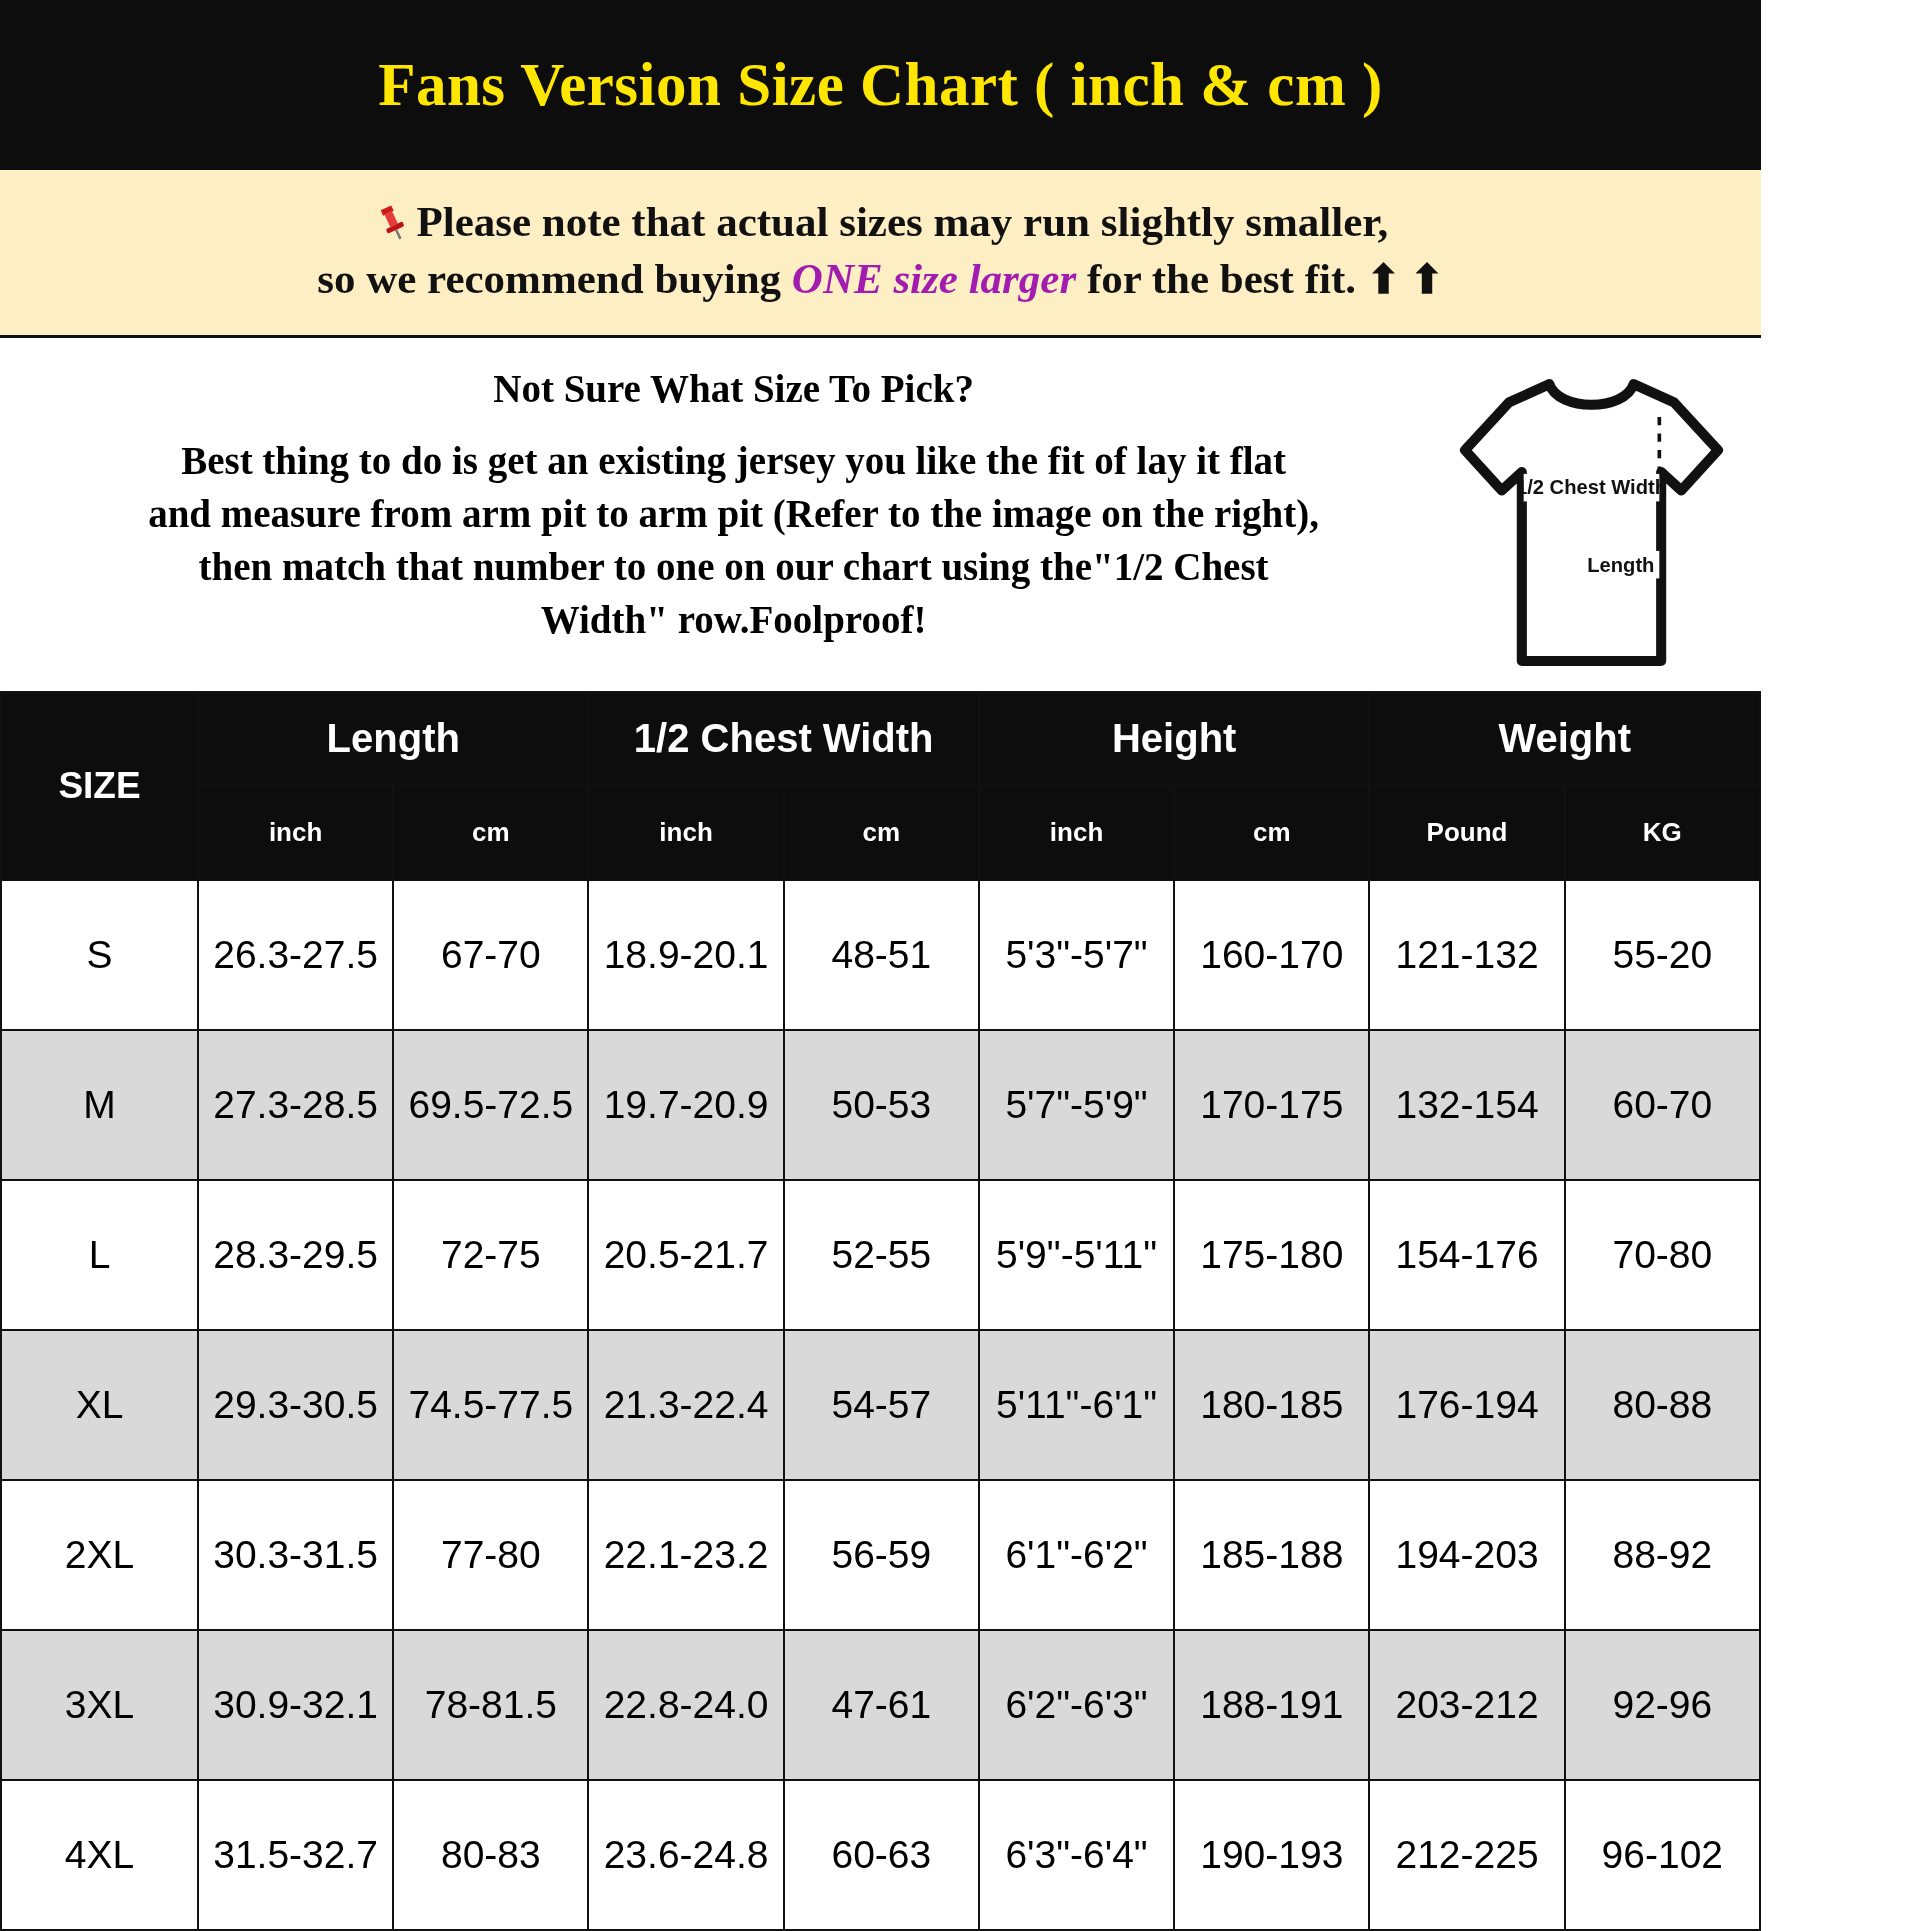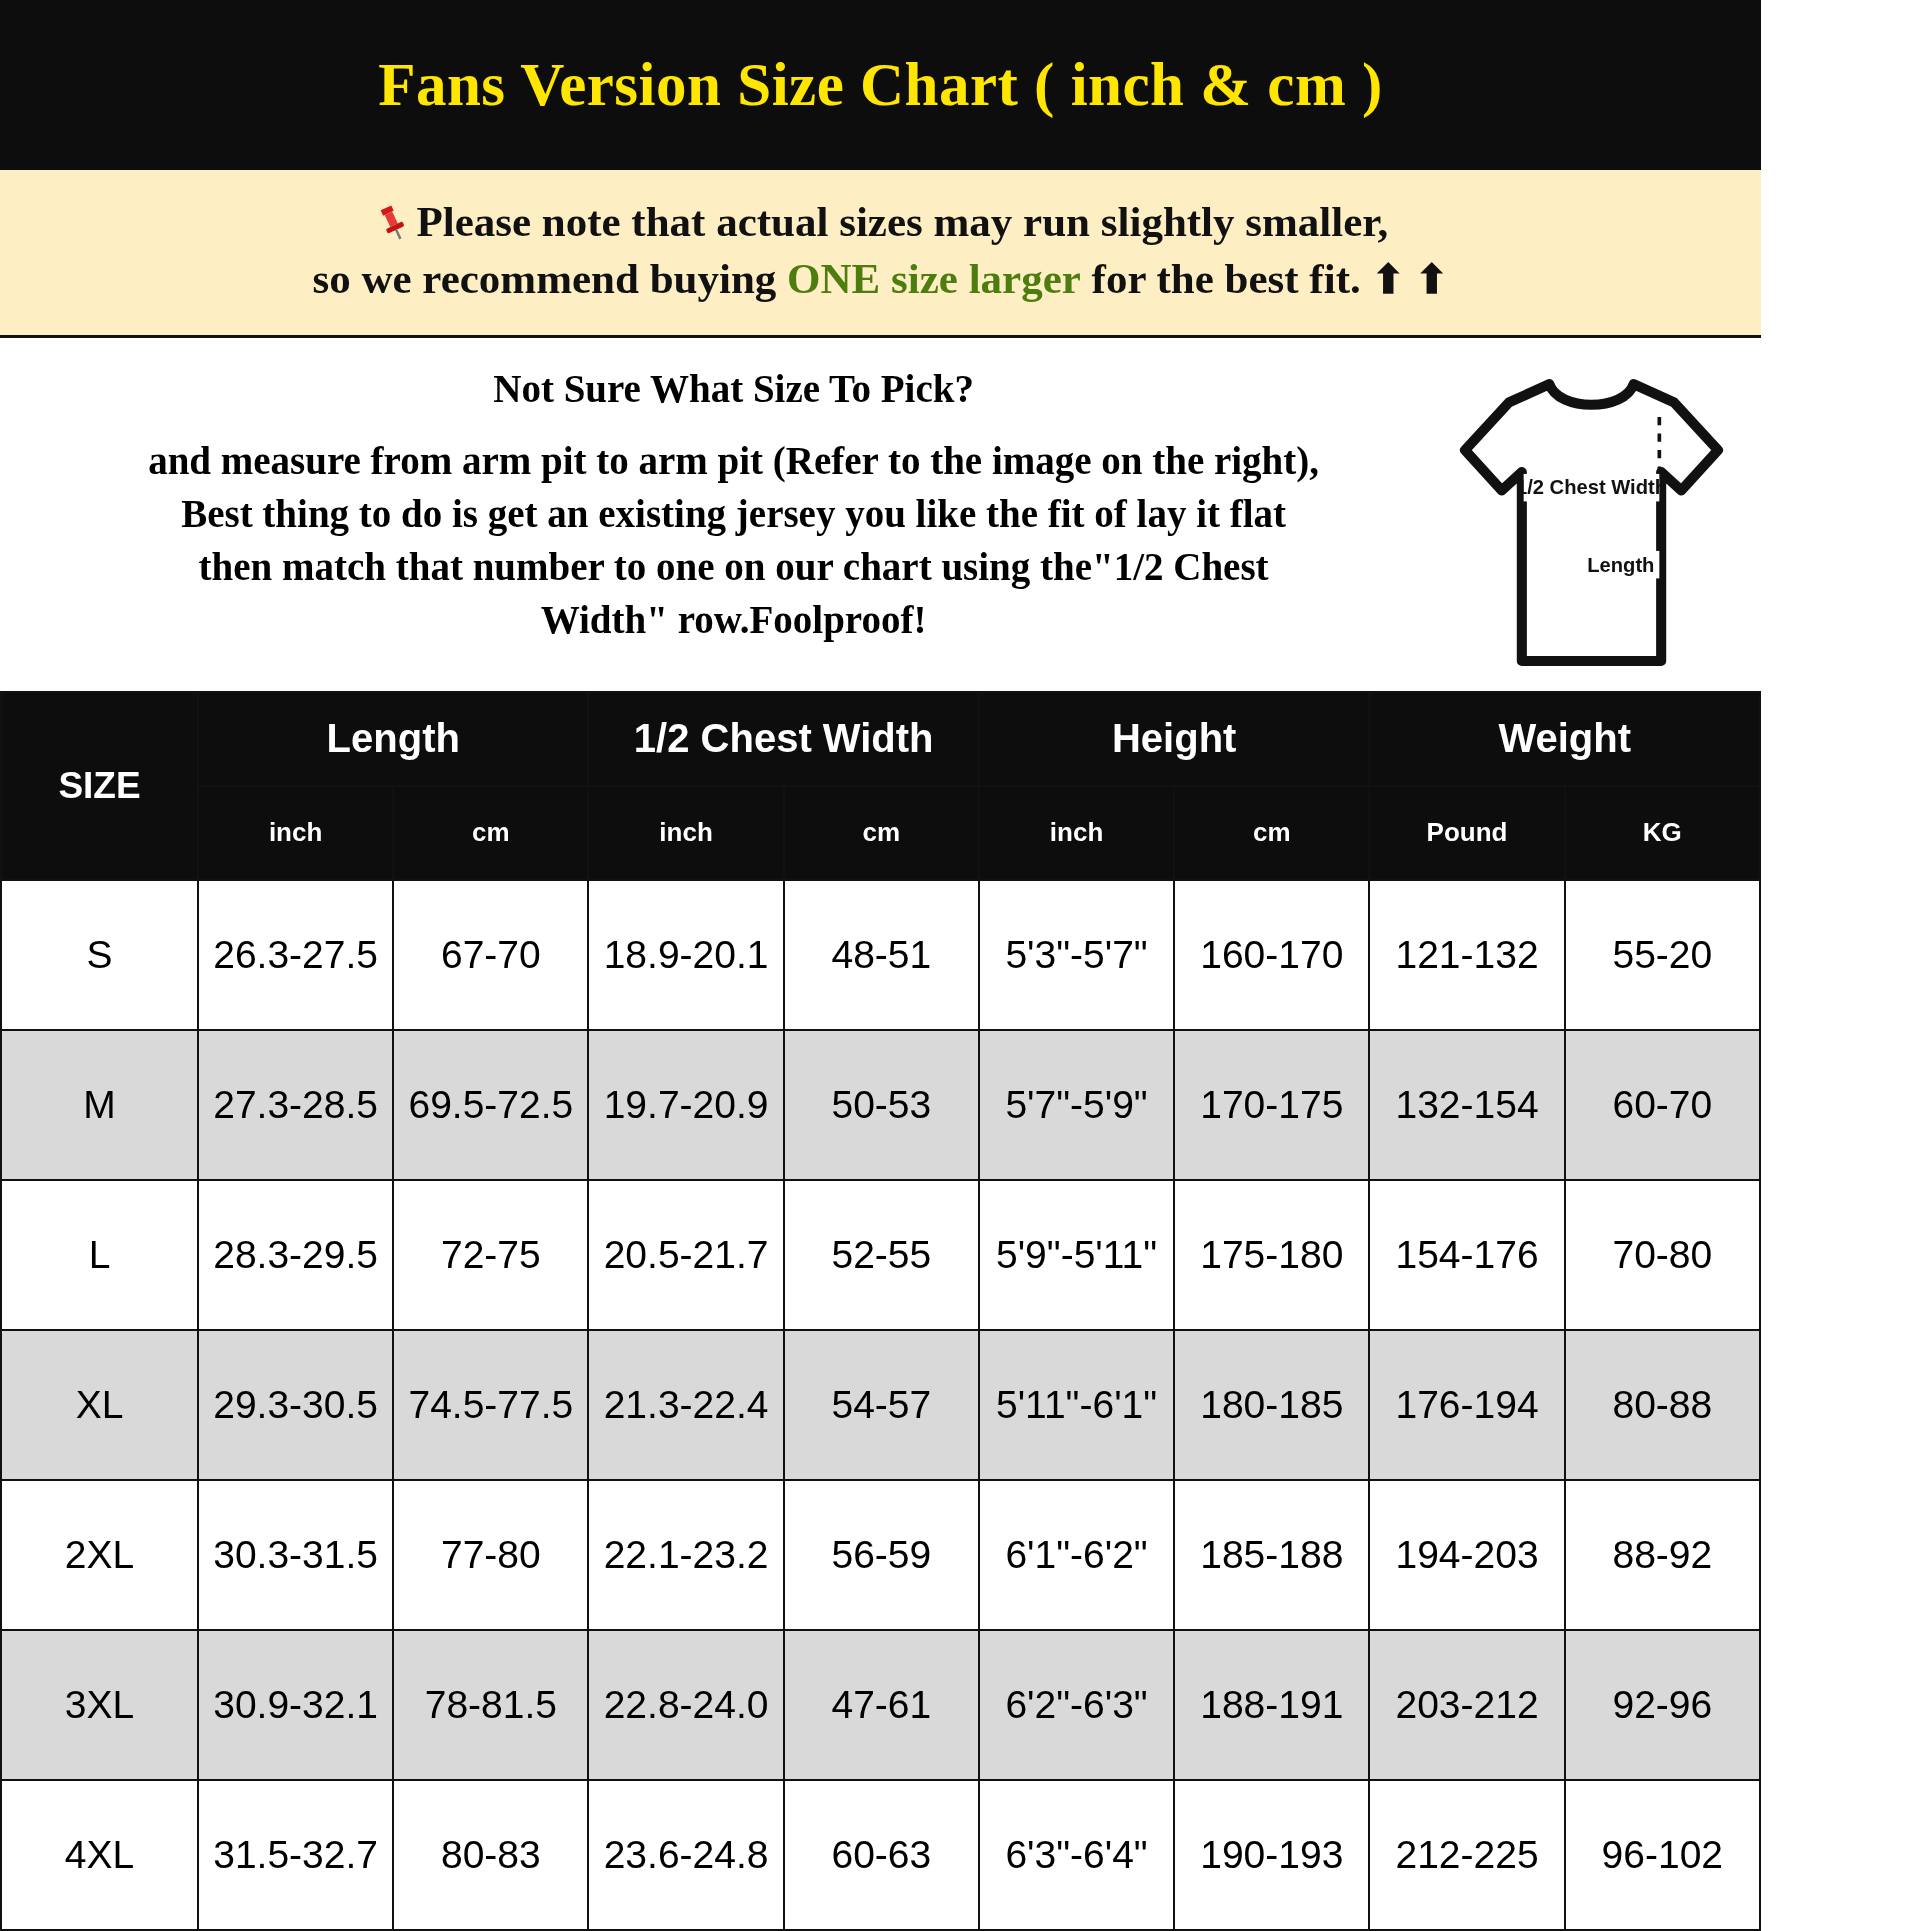--- a/index.html
+++ b/index.html
@@ -58,22 +58,23 @@
   }
   .pin-icon {
     display: inline-block;
     position: relative;
     width: 40px;
     height: 40px;
     vertical-align: -7.3px;
     margin-right: 3.7px;
   }
   .emph-red {
-    color: #4d7c0f;
-    font-weight: bold;
+    color: #a21caf;
+    font-weight: bold;
+    font-style: italic;
   }
   .arrow-up {
     font-weight: bold;
     font-size: 40px;
   }
 
   
   .help-wrap {
     display: flex;
     flex-direction: row;
@@ -177,22 +178,22 @@
       </span><span>Please note that actual sizes may run slightly smaller,</span>
     </div>
     <div class="note-line">
       <span>so we recommend buying </span><span class="emph-red">ONE size larger</span><span> for the best fit. </span><span class="arrow-up">⬆ ⬆</span>
     </div>
   </div>
 
   <div class="help-wrap">
     <div class="help-text">
       <div class="help-head">Not Sure What Size To Pick?</div>
+      <div>Best thing to do is get an existing jersey you like the fit of lay it flat</div>
       <div>and measure from arm pit to arm pit (Refer to the image on the right),</div>
-      <div>Best thing to do is get an existing jersey you like the fit of lay it flat</div>
       <div>then match that number to one on our chart using the"1/2 Chest</div>
       <div>Width" row.Foolproof!</div>
     </div>
     <div class="tee-wrap">
       <svg width="275" height="303" viewBox="0 0 300 330" xmlns="http://www.w3.org/2000/svg">
 
         <path d="M104 14 L60 34 L12 86 L52 130 L74 110 L74 316 L226 316 L226 110 L248 130 L288 86 L240 34 L196 14
                  C186 44 114 44 104 14 Z" fill="#ffffff" stroke="#111111" stroke-width="11" stroke-linejoin="round"></path>
 
         <line x1="78" y1="132" x2="224" y2="132" stroke="#111" stroke-width="4" stroke-dasharray="9,9"></line>

